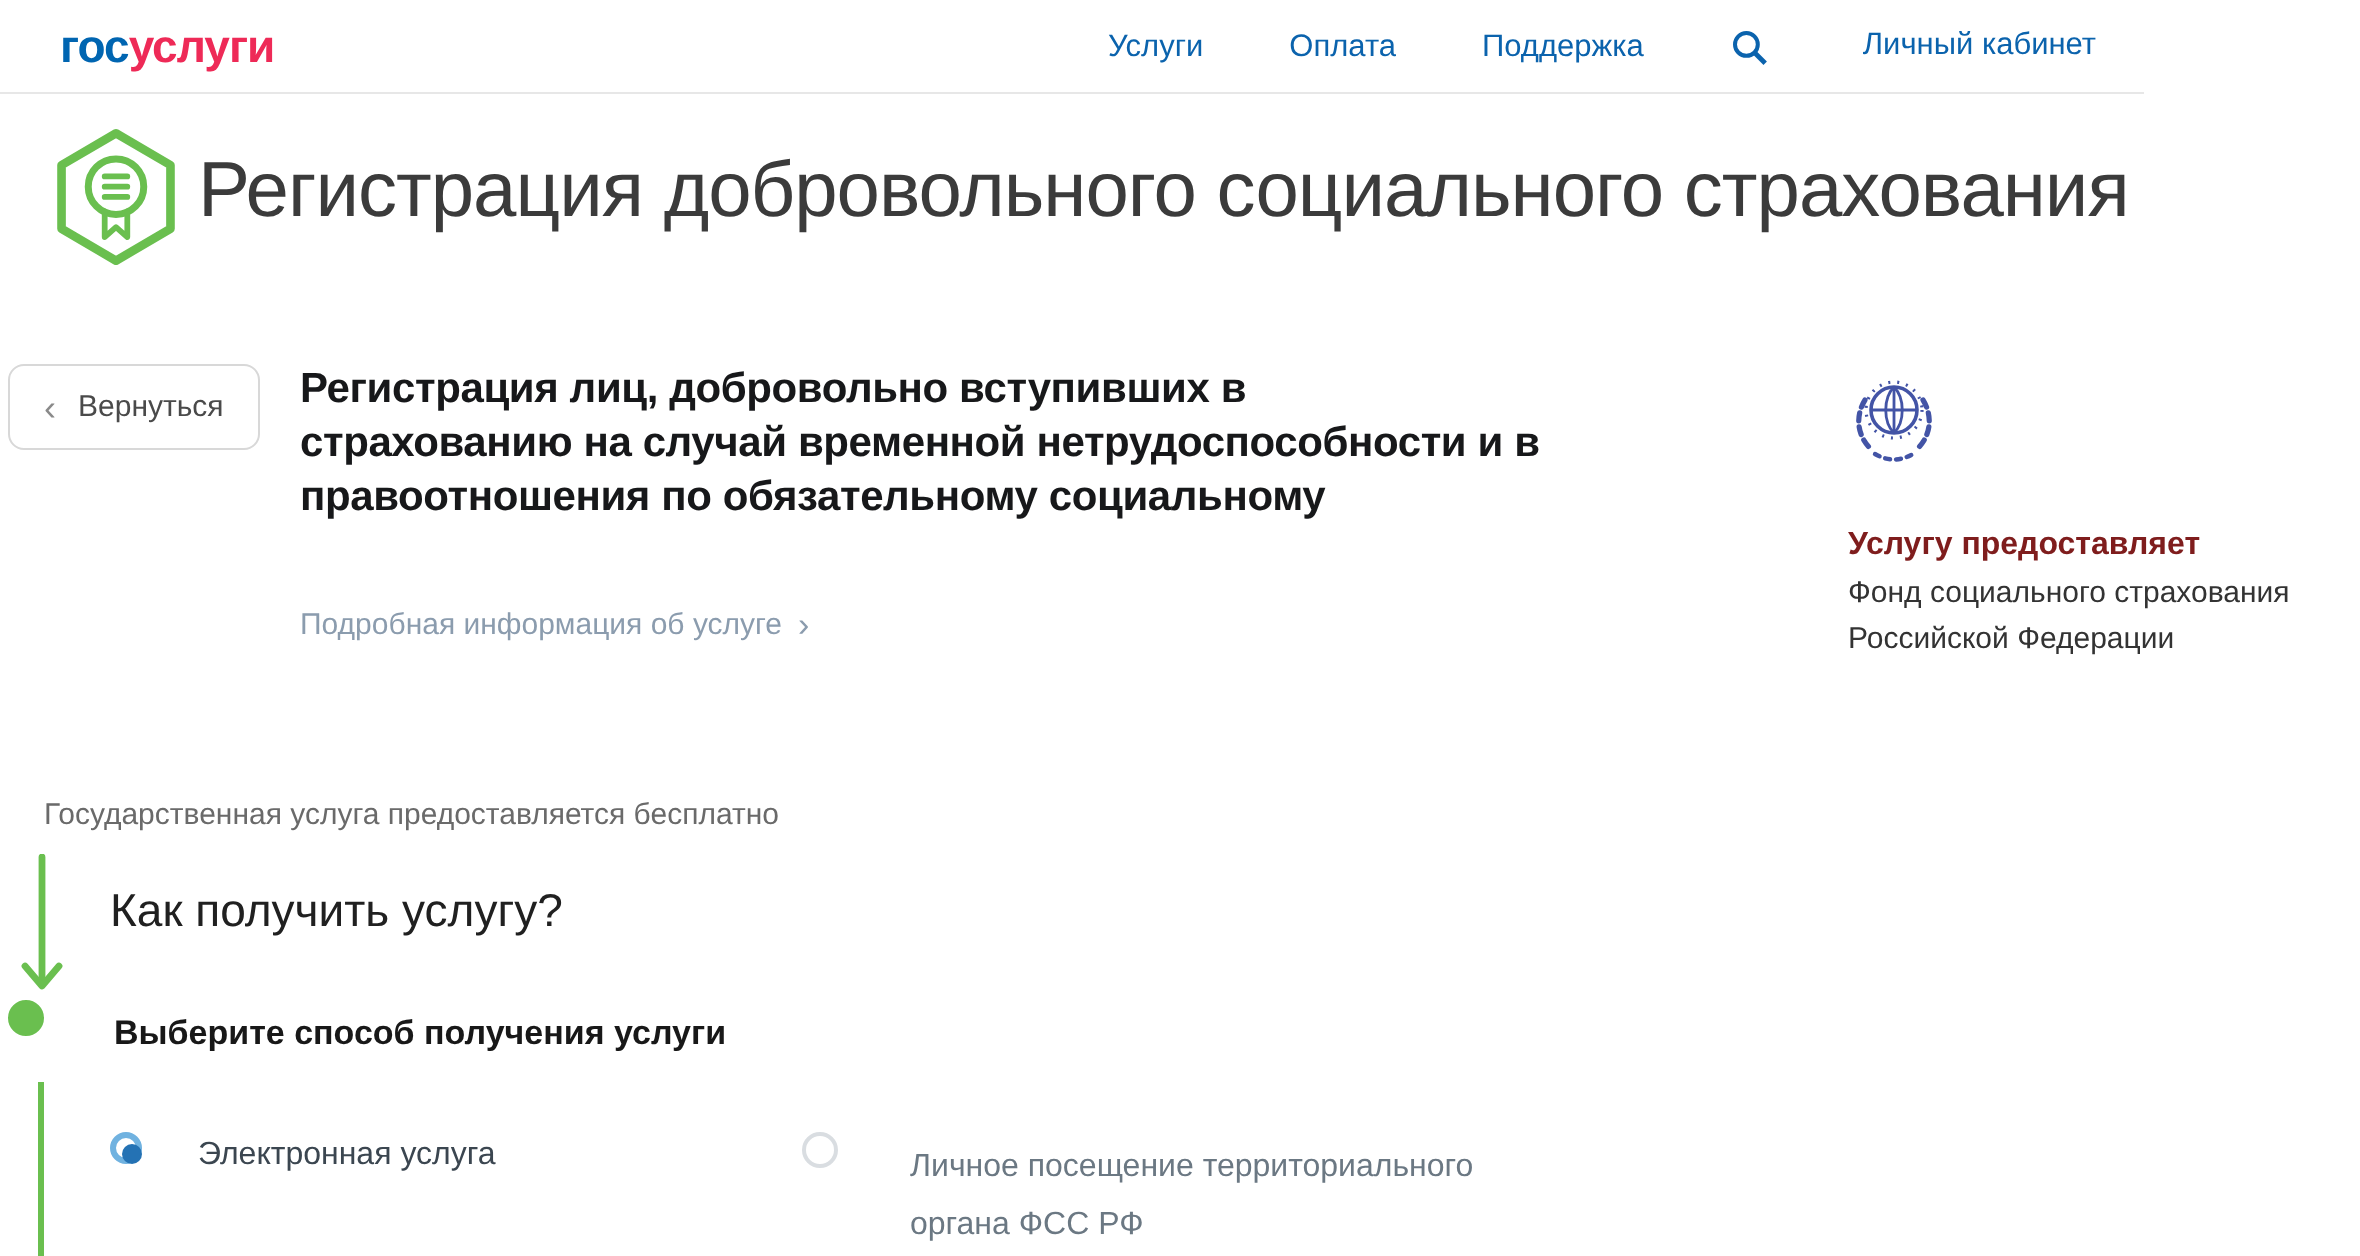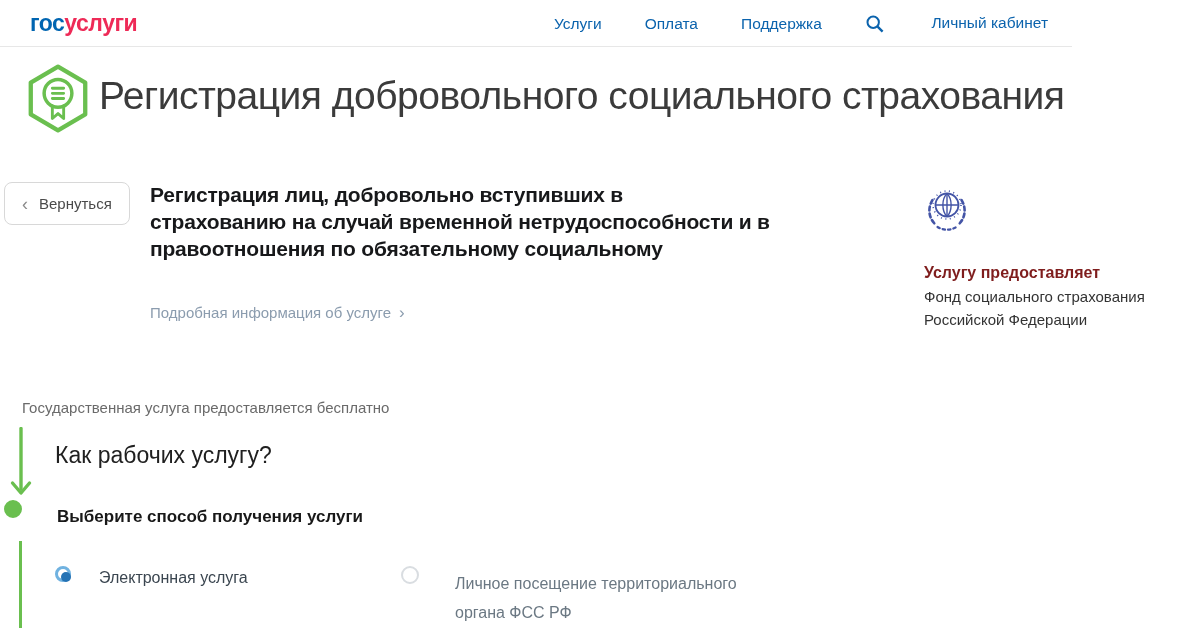--- a/index.html
+++ b/index.html
@@ -113,21 +113,21 @@
       <path d="M8.5 14 C3.5 22 4.5 32 11.5 38.5" stroke-width="2.6" stroke-dasharray="4 3" stroke-linecap="round"></path>
       <path d="M37.5 14 C42.5 22 41.5 32 34.5 38.5" stroke-width="2.6" stroke-dasharray="4 3" stroke-linecap="round"></path>
       <path d="M13.5 41 Q23 46.5 32.5 41" stroke-width="2.2" stroke-dasharray="2.5 3" stroke-linecap="round"></path>
     </svg>
   </span>
   <div class="prov-label">Услугу предоставляет</div>
   <div class="prov-name">Фонд социального страхования Российской Федерации</div>
 
   <div class="free">Государственная услуга предоставляется бесплатно</div>
 
-  <h2 class="howto-heading">Как рабочих услугу?</h2>
+  <h2 class="howto-heading">Как получить услугу?</h2>
 
   <span class="timeline-arrow">
     <svg width="26" height="70" viewBox="0 0 26 70" fill="none" stroke="#6abf4f" stroke-width="3.4" stroke-linecap="round" stroke-linejoin="round">
       <line x1="13" y1="1.5" x2="13" y2="62"></line>
       <polyline points="4.5,56 13,66 21.5,56"></polyline>
     </svg>
   </span>
   <div class="timeline-node"></div>
   <div class="timeline-tail"></div>
 

